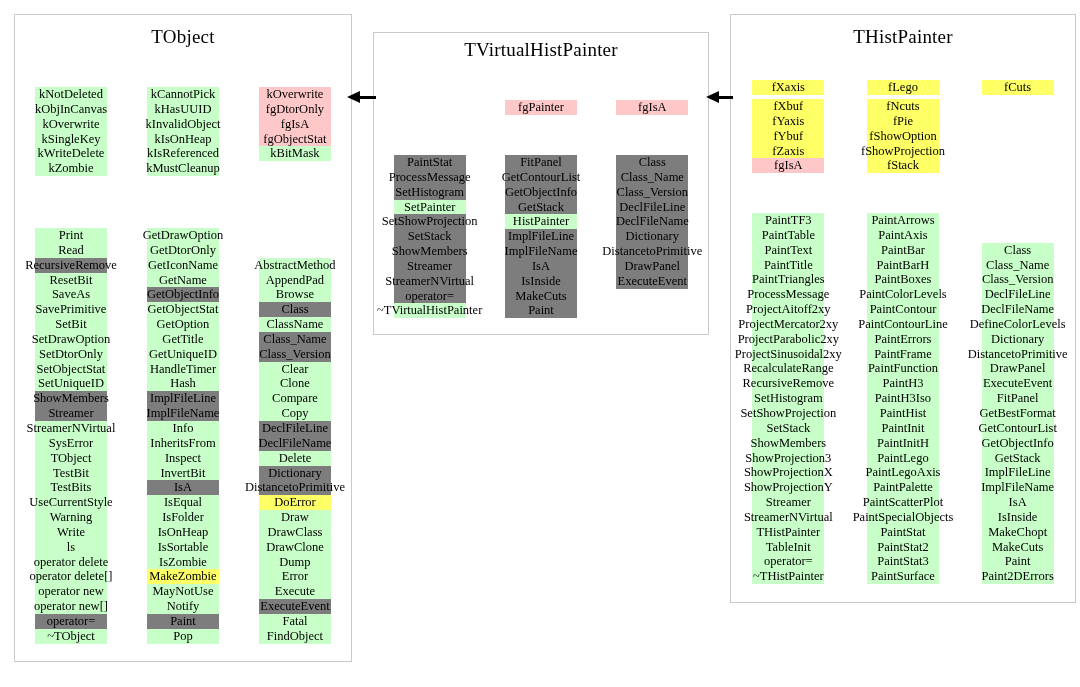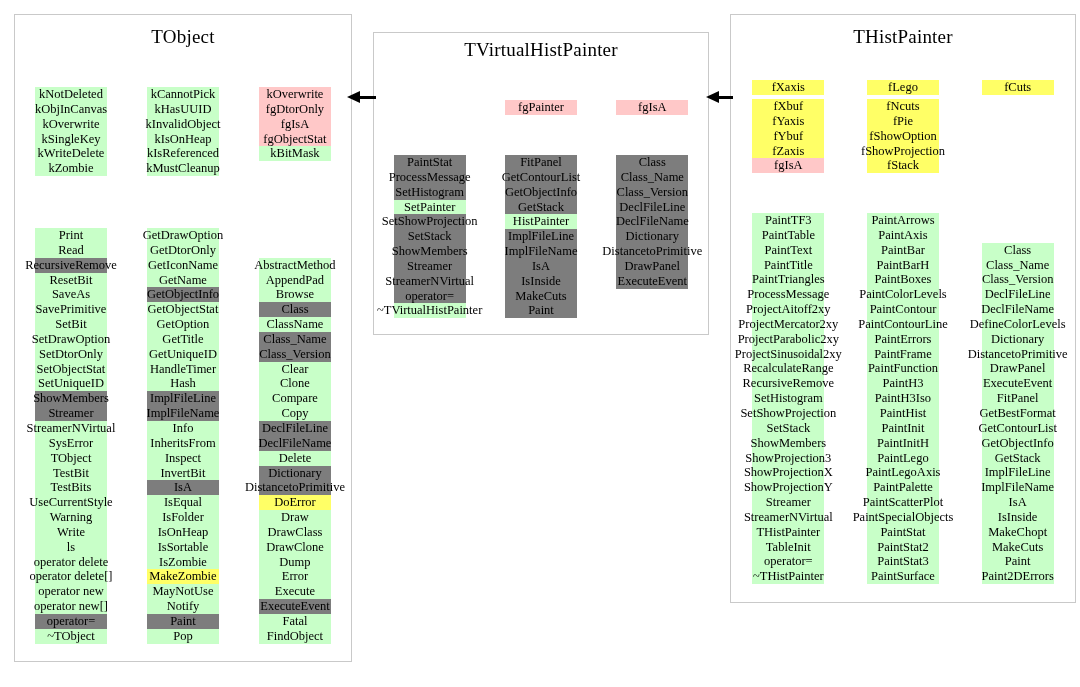--- a/index.html
+++ b/index.html
@@ -14,21 +14,21 @@
   #box-tobject .title{padding-top:11px;}
   #box-tobject .sec-row1{top:65px;}
   #box-tobject .sec-members{top:72px;}
   #box-tobject .sec-methods{top:213px;}
   #box-tvirtual{left:373px;top:32px;width:334px;height:301px;}
   #box-tvirtual .title{padding-top:6px;}
   #box-tvirtual .sec-row1{top:67px;}
   #box-tvirtual .sec-methods{top:122px;}
   #box-thist{left:730px;top:14px;width:344px;height:587px;}
   #box-thist .title{padding-top:11px;}
-  #box-thist .sec-row1{top:65px;justify-content:space-between;}
+  #box-thist .sec-row1{top:65px;}
   #box-thist .sec-members{top:84px;}
   #box-thist .sec-methods{top:198px;}
   .section{position:absolute;left:0;right:0;display:flex;}
   .col{width:33.333%;position:relative;}
   .row{height:14.85px;position:relative;}
   .bg{position:absolute;left:50%;top:0;transform:translateX(-50%);width:72px;height:100%;}
   .txt{position:relative;display:block;text-align:center;font-size:12.5px;line-height:14.85px;white-space:nowrap;}
   .g{background:var(--green,#c8ffc8);}
   .p{background:var(--pink,#ffc8c8);}
   .y{background:var(--yellow,#ffff66);}

